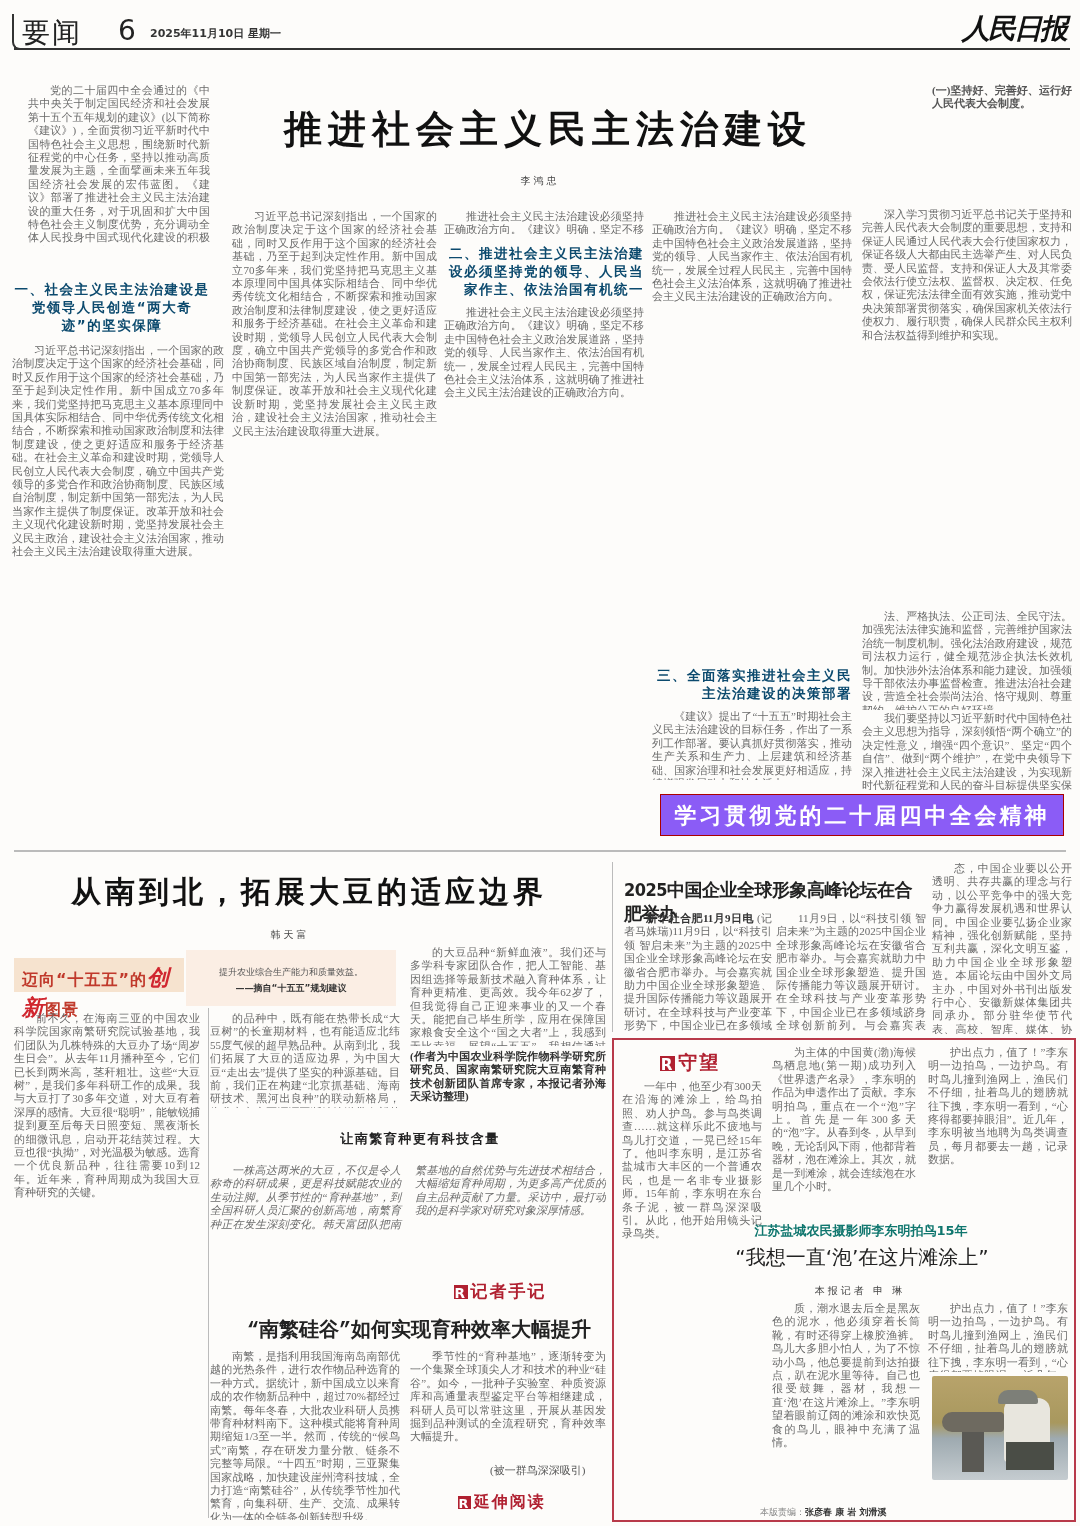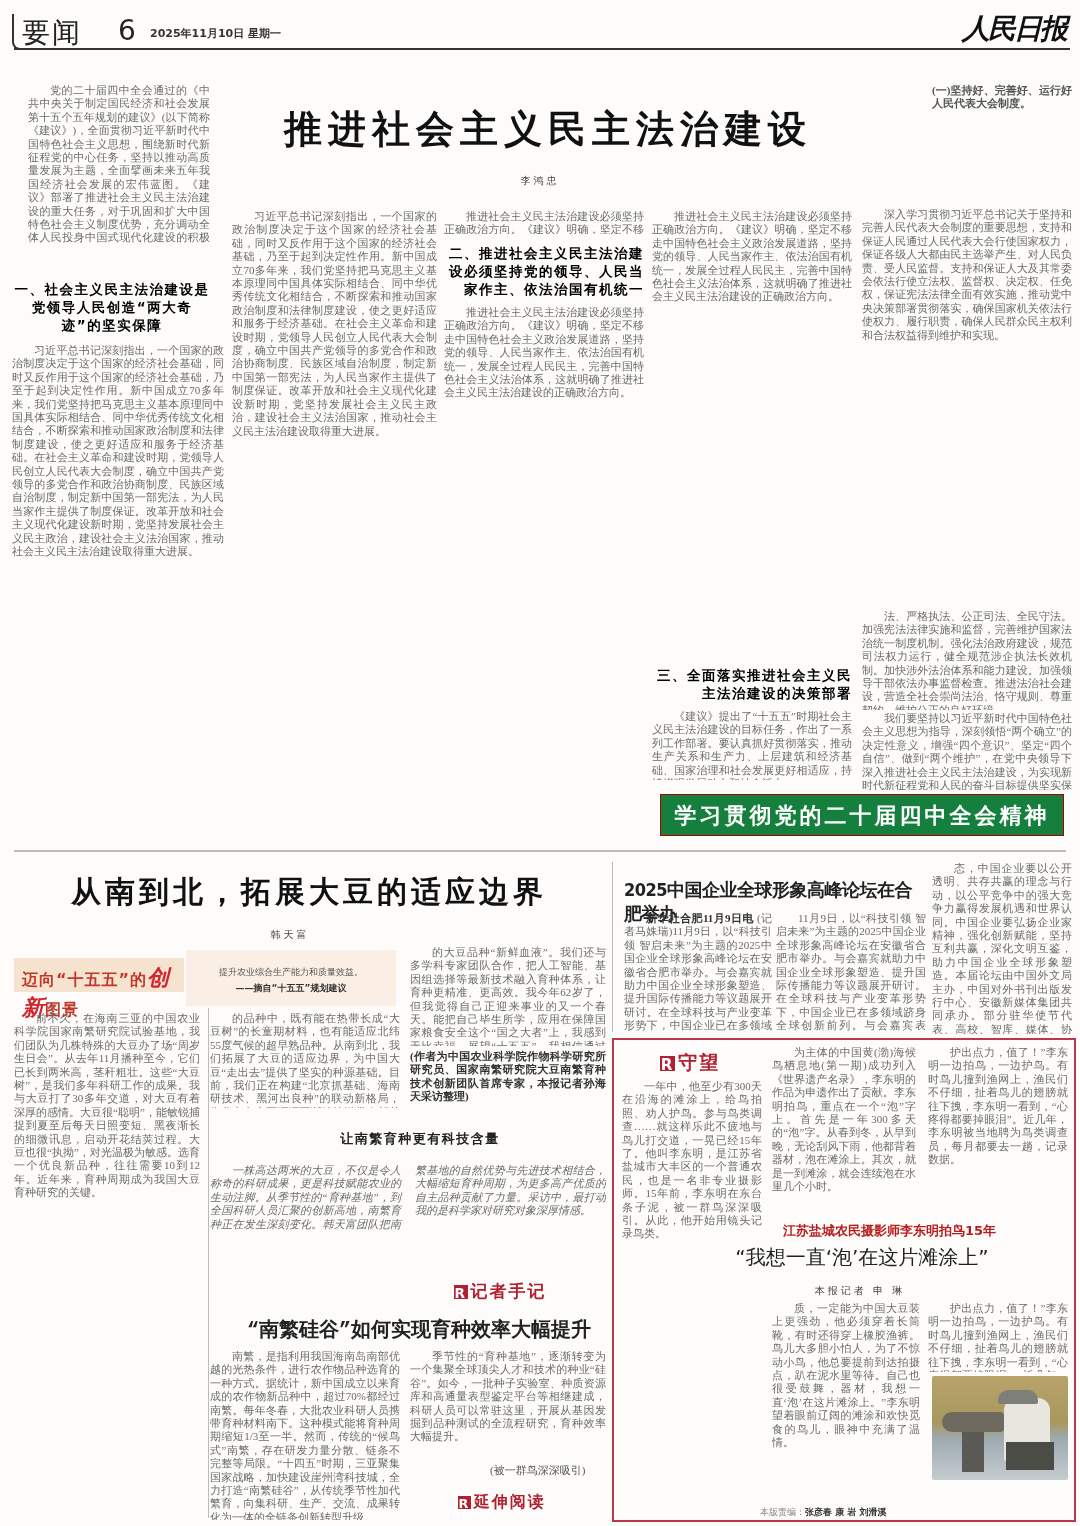--- a/index.html
+++ b/index.html
@@ -8,23 +8,23 @@
   .abs{position:absolute}
   .hdr-rule{position:absolute;left:14px;top:48px;width:1056px;height:2px;background:#333}
   .hdr-brace{position:absolute;left:12px;top:14px;width:8px;height:36px;border-left:2px solid #333;border-bottom:2px solid #333;border-bottom-left-radius:8px}
   .section{position:absolute;left:22px;top:14px;font-size:28px;color:#222;font-family:Liberation Serif, serif;letter-spacing:2px}
   .pageno{position:absolute;left:118px;top:14px;font-size:28px;color:#222}
   .date{position:absolute;left:150px;top:26px;font-size:11px;color:#333;font-weight:bold}
   .logo{position:absolute;right:14px;top:10px;font-size:28px;font-style:italic;font-family:"DejaVu Serif",serif;font-weight:bold;color:#111;letter-spacing:-2px}
   .body-text{font-size:11px;line-height:13.4px;color:#6a6a6a;text-align:justify;font-family:Liberation Serif, serif;overflow:hidden}
   .body-text p{text-indent:2em}
   .h-main{font-family:"DejaVu Sans",sans-serif;font-weight:bold;color:#111;letter-spacing:6px}
-  .subhead{font-weight:bold;color:#000000;font-size:13.5px;line-height:18px;letter-spacing:1.5px}
+  .subhead{font-weight:bold;color:#0c4a6e;font-size:13.5px;line-height:18px;letter-spacing:1.5px}
   .byline{font-size:10px;color:#444;letter-spacing:3px}
-  .banner{position:absolute;left:660px;top:794px;width:404px;height:42px;background:#15803d;color:#fff;font-size:22px;font-weight:bold;text-align:center;line-height:42px;letter-spacing:3px;border:1px solid #a00}
+  .banner{position:absolute;left:660px;top:794px;width:404px;height:42px;background:#8b5cf6;color:#fff;font-size:22px;font-weight:bold;text-align:center;line-height:42px;letter-spacing:3px;border:1px solid #a00}
   .divider{position:absolute;left:14px;top:850px;width:1052px;height:2px;background:#bbb}
   .vline{position:absolute;background:#bbb;width:1px}
   .red-box{position:absolute;left:612px;top:1038px;width:464px;height:484px;border:2px solid #b83a4a}
   .tag{font-weight:bold;color:#b02030;letter-spacing:2px}
   .tag .r{display:inline-block;width:1em;height:1em;background:#b02030;color:#fff;font-size:0.8em;line-height:1.2em;text-align:center;margin-right:3px;vertical-align:middle}
   .pullquote{position:absolute;left:186px;top:950px;width:210px;height:56px;background:#fbeee4;font-size:9px;color:#555;padding:14px 12px;text-align:center;line-height:16px}
   .pullquote b{color:#333}
   .badge{position:absolute;left:14px;top:958px;width:170px;height:34px;background:#f6e3cf;font-weight:bold;font-size:16px;color:#c0392b;padding:5px 8px;letter-spacing:1px}
   .badge .big{font-size:22px;font-style:italic;color:#d0262f}
   .photo{position:absolute;left:932px;top:1376px;width:136px;height:104px;border-radius:2px;background:linear-gradient(180deg,#b8a36b 0%,#a8985e 45%,#9eaab0 60%,#c5ccd0 100%);overflow:hidden}
@@ -150,25 +150,25 @@
 <div class="abs body-text" style="left:622px;top:1080px;width:140px;height:410px">
     <p>一年中，他至少有300天在沿海的滩涂上，给鸟拍照、劝人护鸟。参与鸟类调查……就这样乐此不疲地与鸟儿打交道，一晃已经15年了。他叫李东明，是江苏省盐城市大丰区的一个普通农民，也是一名非专业摄影师。15年前，李东明在东台条子泥，被一群鸟深深吸引。从此，他开始用镜头记录鸟类。</p>
   </div>
 <div class="abs body-text" style="left:772px;top:1046px;width:144px;height:166px">
     <p>为主体的中国黄(渤)海候鸟栖息地(第一期)成功列入《世界遗产名录》，李东明的作品为申遗作出了贡献。李东明拍鸟，重点在一个“泡”字上。首先是一年300多天的“泡”字。从春到冬，从早到晚，无论刮风下雨，他都背着器材，泡在滩涂上。其次，就是一到滩涂，就会连续泡在水里几个小时。</p>
   </div>
 <div class="abs body-text" style="left:928px;top:1046px;width:140px;height:166px">
     <p>护出点力，值了！”李东明一边拍鸟，一边护鸟。有时鸟儿撞到渔网上，渔民们不仔细，扯着鸟儿的翅膀就往下拽，李东明一看到，“心疼得都要掉眼泪”。近几年，李东明被当地聘为鸟类调查员，每月都要去一趟，记录数据。</p>
   </div>
 
-<div class="abs" style="left:726px;top:1222px;width:270px;text-align:right;font-weight:bold;font-size:13px;color:#b91c1c">江苏盐城农民摄影师李东明拍鸟15年</div>
+<div class="abs" style="left:726px;top:1222px;width:270px;text-align:center;font-weight:bold;font-size:13px;color:#0f766e">江苏盐城农民摄影师李东明拍鸟15年</div>
 <div class="abs" style="left:722px;top:1244px;width:280px;text-align:center;font-weight:normal;font-size:20px;color:#222">“我想一直‘泡’在这片滩涂上”</div>
 <div class="abs byline" style="left:800px;top:1284px;width:120px;text-align:center">本报记者  申  琳</div>
 <div class="abs body-text" style="left:772px;top:1302px;width:148px;height:192px">
-    <p>质，一定能为中国大豆装上更强劲，他必须穿着长筒靴，有时还得穿上橡胶渔裤。鸟儿大多胆小怕人，为了不惊动小鸟，他总要提前到达拍摄点，趴在泥水里等待。自己也很受鼓舞，器材，我想一直‘泡’在这片滩涂上。”李东明望着眼前辽阔的滩涂和欢快觅食的鸟儿，眼神中充满了温情。</p>
+    <p>质，潮水退去后全是黑灰色的泥水，他必须穿着长筒靴，有时还得穿上橡胶渔裤。鸟儿大多胆小怕人，为了不惊动小鸟，他总要提前到达拍摄点，趴在泥水里等待。自己也很受鼓舞，器材，我想一直‘泡’在这片滩涂上。”李东明望着眼前辽阔的滩涂和欢快觅食的鸟儿，眼神中充满了温情。</p>
   </div>
 <div class="abs body-text" style="left:928px;top:1302px;width:140px;height:70px">
     <p>护出点力，值了！”李东明一边拍鸟，一边护鸟。有时鸟儿撞到渔网上，渔民们不仔细，扯着鸟儿的翅膀就往下拽，李东明一看到，“心疼得都要掉眼泪”。近几年，李东明被当地聘为鸟类调查员，每月都要去一趟，记录数据。</p>
   </div>
 
 <div class="photo">
   <div class="tripod"></div>
   <div class="lens"></div>
   <div class="man"></div>
   <div class="hat"></div>

